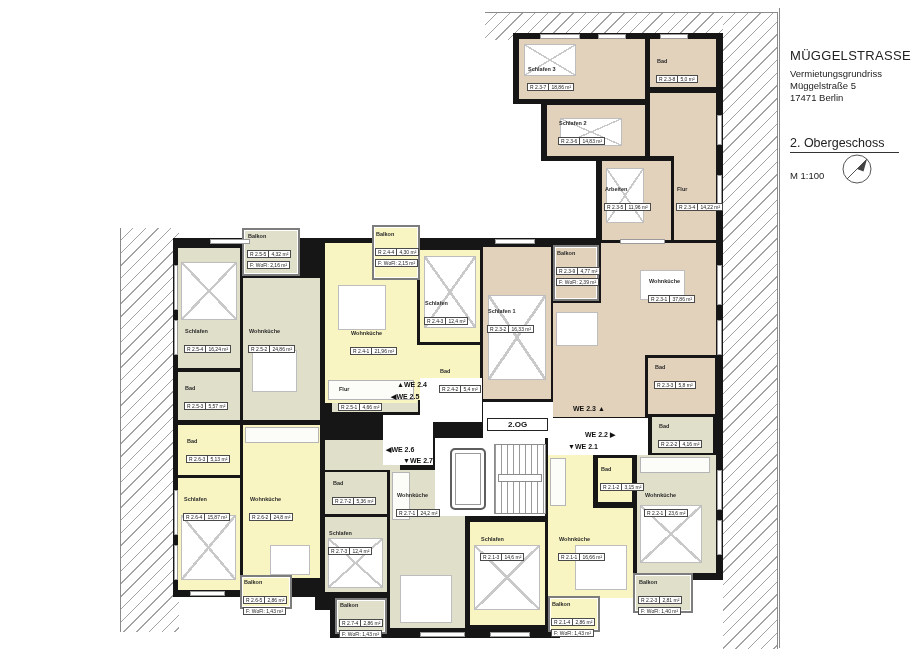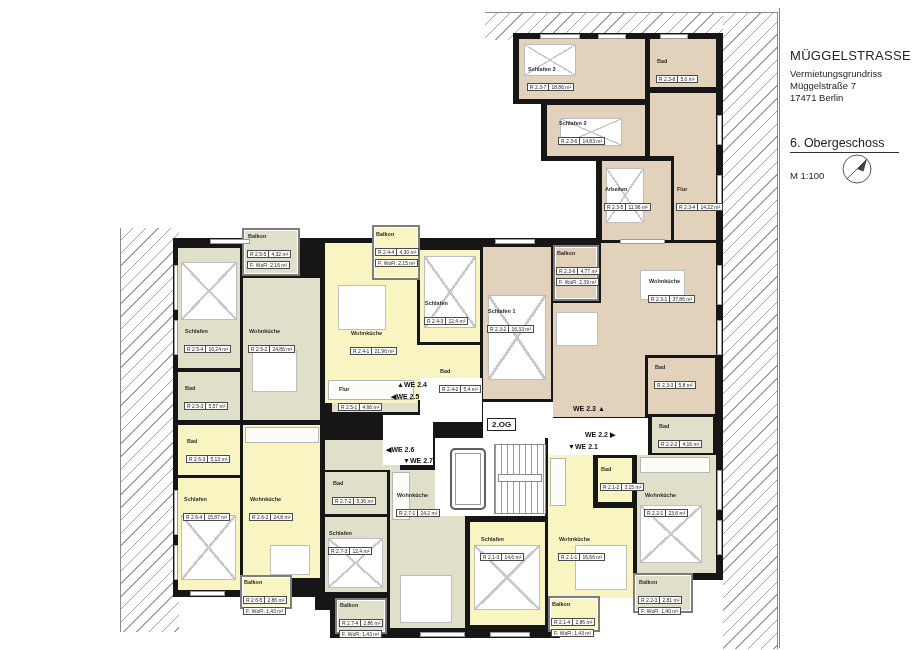--- a/index.html
+++ b/index.html
@@ -35,21 +35,21 @@
         box-shadow:inset 0 0 0 3px #fff,inset 0 0 0 4px #9a9a9a;box-sizing:border-box;}
   
   .rlabel{position:absolute;line-height:1.2;white-space:nowrap;}
   .rname{font-size:5.5px;font-weight:600;color:#2a2a2a;margin:0 0 1px 1px;}
   .rbox{display:inline-flex;border:1px solid #4a4a4a;background:#fff;font-size:5px;color:#222;}
   .rbox .code{padding:0 2px;border-right:1px solid #4a4a4a;}
   .rbox .area{padding:0 2px;}
   .rbox.wofl{display:block;width:max-content;padding:0 2px;margin-top:1px;}
   .wetag{position:absolute;font-size:7px;font-weight:bold;color:#111;white-space:nowrap;}
   .ogbox{position:absolute;border:1px solid #222;background:#fff;font-size:8px;font-weight:bold;
-         padding:1px 4px;color:#111;}
+         padding:1px 20px;color:#111;}
   
   .tb-project{position:absolute;left:790px;top:48px;font-size:13px;color:#222;letter-spacing:.3px;}
   .tb-line{position:absolute;left:790px;font-size:9.5px;color:#222;}
   .tb-floor{position:absolute;left:790px;top:136px;font-size:12.5px;color:#222;
             border-bottom:1px solid #333;padding-bottom:2px;padding-right:14px;}
   .tb-scale{position:absolute;left:790px;top:170px;font-size:9.5px;color:#222;}
 </style>
 </head>
 <body>
 
@@ -311,23 +311,23 @@
   <div class="wetag" style="left:397px;top:381px;">▲WE 2.4</div>
   <div class="wetag" style="left:391px;top:393px;">◀WE 2.5</div>
   <div class="wetag" style="left:386px;top:446px;">◀WE 2.6</div>
   <div class="wetag" style="left:403px;top:457px;">▼WE 2.7</div>
   <div class="wetag" style="left:573px;top:405px;">WE 2.3 ▲</div>
   <div class="wetag" style="left:585px;top:431px;">WE 2.2 ▶</div>
   <div class="wetag" style="left:568px;top:443px;">▼WE 2.1</div>
 
   <div class="tb-project">MÜGGELSTRASSE</div>
   <div class="tb-line" style="top:68px;">Vermietungsgrundriss</div>
-  <div class="tb-line" style="top:80px;">Müggelstraße 7</div>
+  <div class="tb-line" style="top:80px;">Müggelstraße 5</div>
   <div class="tb-line" style="top:92px;">17471 Berlin</div>
-  <div class="tb-floor">6. Obergeschoss</div>
+  <div class="tb-floor">2. Obergeschoss</div>
   <div class="tb-scale">M 1:100</div>
   <svg class="abs" style="left:840px;top:152px;" width="34" height="34" viewBox="0 0 34 34">
     <circle cx="17" cy="17" r="14" fill="none" stroke="#555" stroke-width="1"></circle>
     <line x1="7" y1="27" x2="27" y2="7" stroke="#555" stroke-width="1"></line>
     <polygon points="17,17 27,7 23.5,19.5" fill="#444"></polygon>
   </svg>
 
 </div>
 
 </body></html>

